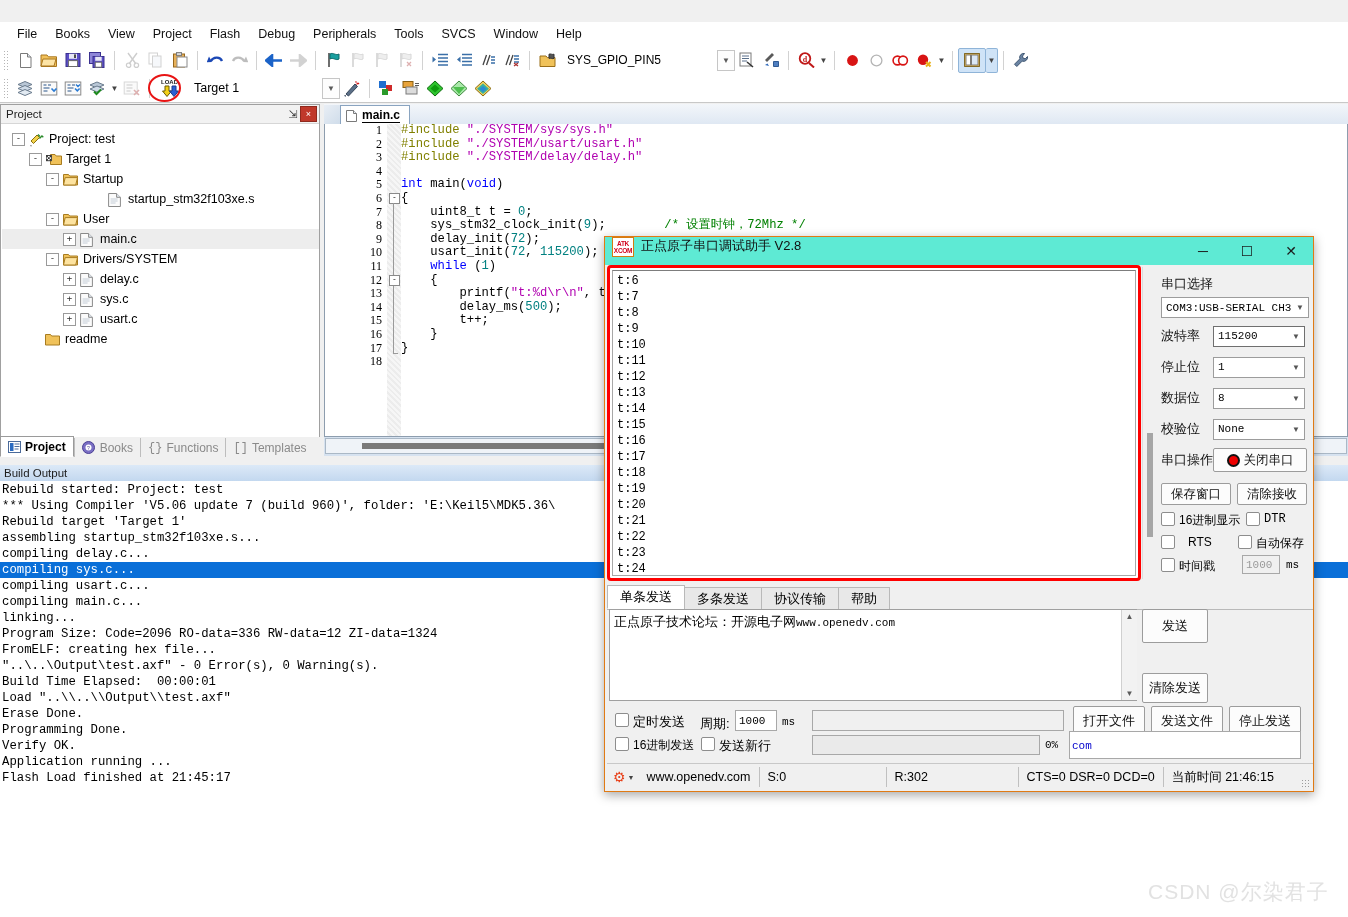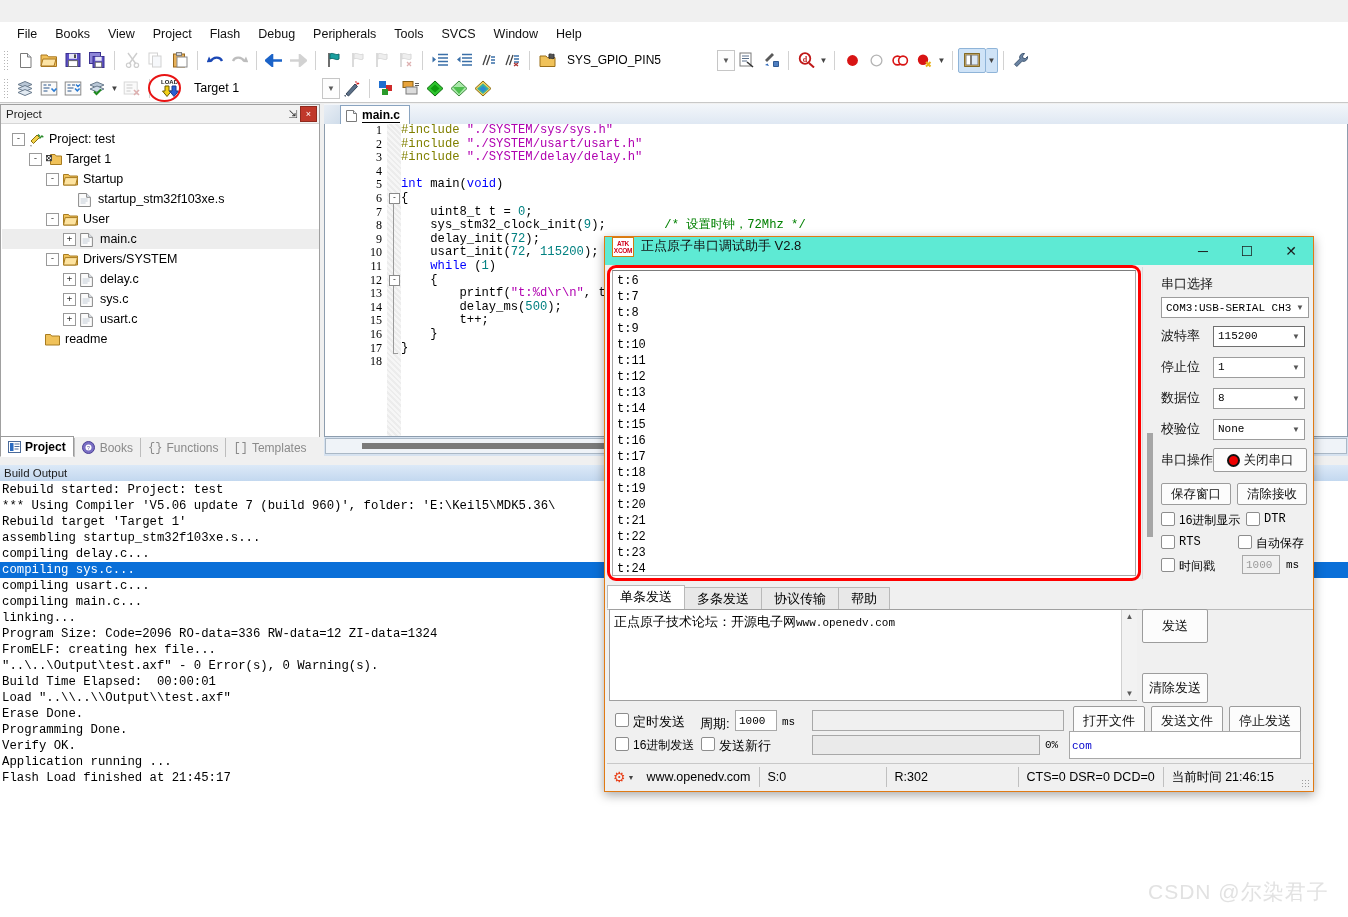--- a/index.html
+++ b/index.html
@@ -145,21 +145,21 @@
      background:#fff;border:1px solid #d37c10;display:flex;flex-direction:column;
      align-items:center;justify-content:center;line-height:7px;}
   #stitle .atkicon b{font-size:6.5px;color:#d0021b;font-weight:bold;letter-spacing:-.3px;}
   #stitle .stxt{font-size:13px;color:#111;}
   #stitle .wbtns{margin-left:auto;display:flex;}
   #stitle .wb{width:44px;height:28px;display:flex;align-items:center;justify-content:center;
      color:#1b1b1b;font-size:14px;}
 
   
   #recvwrap{position:absolute;left:2px;top:28px;width:534px;height:316px;
-     border:3px solid #ff0000;border-radius:9px;box-sizing:border-box;background:#fff;}
+     border:3px solid #ff0000;border-radius:4px;box-sizing:border-box;background:#fff;}
   #recv{position:absolute;left:2px;top:2px;right:2px;bottom:2px;background:#fff;
      border:1px solid #a8a8a8;border-top-color:#7d7d7d;box-sizing:border-box;
      overflow:hidden;padding:2px 0 0 4px;
      font-family:"Liberation Mono","DejaVu Sans Mono",monospace;font-size:12px;line-height:16px;}
   #recvscroll{position:absolute;left:537px;top:30px;width:14px;height:312px;background:#f0f0f0;
      border-left:1px solid #dcdcdc;}
   #recvscroll .vt{position:absolute;left:4px;top:166px;width:6px;height:104px;background:#a6a6a6;}
 
   
   #cfg{position:absolute;left:552px;top:30px;width:156px;height:316px;background:#f0f0f0;}
@@ -593,21 +593,21 @@
           <span class="tlabel">Target 1</span>
         </div>
         <div class="trow" style="padding-left: 44px;">
           <span class="texp">-</span>
           <span class="ficon"><svg width="15" height="13" viewBox="0 0 15 13">
               <path d="M.5 1.5h5l1.2 1.5h7.8v9H.5z" fill="#f0c25a" stroke="#a87c20"></path>
               <path d="M2.2 4.6h12.3l-1.8 7.4H.5z" fill="#fde3a0" stroke="#a87c20"></path>
             </svg></span>
           <span class="tlabel">Startup</span>
         </div>
-        <div class="trow" style="padding-left: 61px;">
+        <div class="trow" style="padding-left: 91px;">
           <span class="tnoexp"></span>
           <span class="ficon"><svg width="13" height="14" viewBox="0 0 13 14">
               <path d="M.6.5h8L12.4 4.3v9.2H.6z" fill="#fbfbfb" stroke="#8a8a8a"></path>
               <path d="M8.6.5v3.8h3.8" fill="#e3e9f0" stroke="#8a8a8a"></path>
               <path d="M2.6 6h7M2.6 8h7M2.6 10h5" stroke="#c3ccd6"></path>
             </svg></span>
           <span class="tlabel">startup_stm32f103xe.s</span>
         </div>
         <div class="trow" style="padding-left: 44px;">
           <span class="texp">-</span>
@@ -863,21 +863,21 @@
     <div class="chkrow" style="left:4px;top:245px;">
       <span class="chk"></span>
       <span>16进制显示</span>
     </div>
     <div class="chkrow" style="left:89px;top:245px;">
       <span class="chk"></span>
       <span style="font-family:'Liberation Mono',monospace;">DTR</span>
     </div>
     <div class="chkrow" style="left:4px;top:268px;">
       <span class="chk"></span>
-      <span style="font-family:Liberation Mono, monospace;">RTS</span>
+      <span style="font-family:Liberation Sans, sans-serif;margin-left:9px;">RTS</span>
     </div>
     <div class="chkrow" style="left:81px;top:268px;">
       <span class="chk"></span>
       <span>自动保存</span>
     </div>
     <div class="chkrow" style="left:4px;top:291px;">
       <span class="chk"></span>
       <span>时间戳</span>
     </div>
     <div class="tfield" style="left:85px;top:288px;width:38px;height:19px;padding-left:3px;color:#9a9a9a;font-family:'Liberation Mono',monospace;font-size:11px;line-height:19px;">

